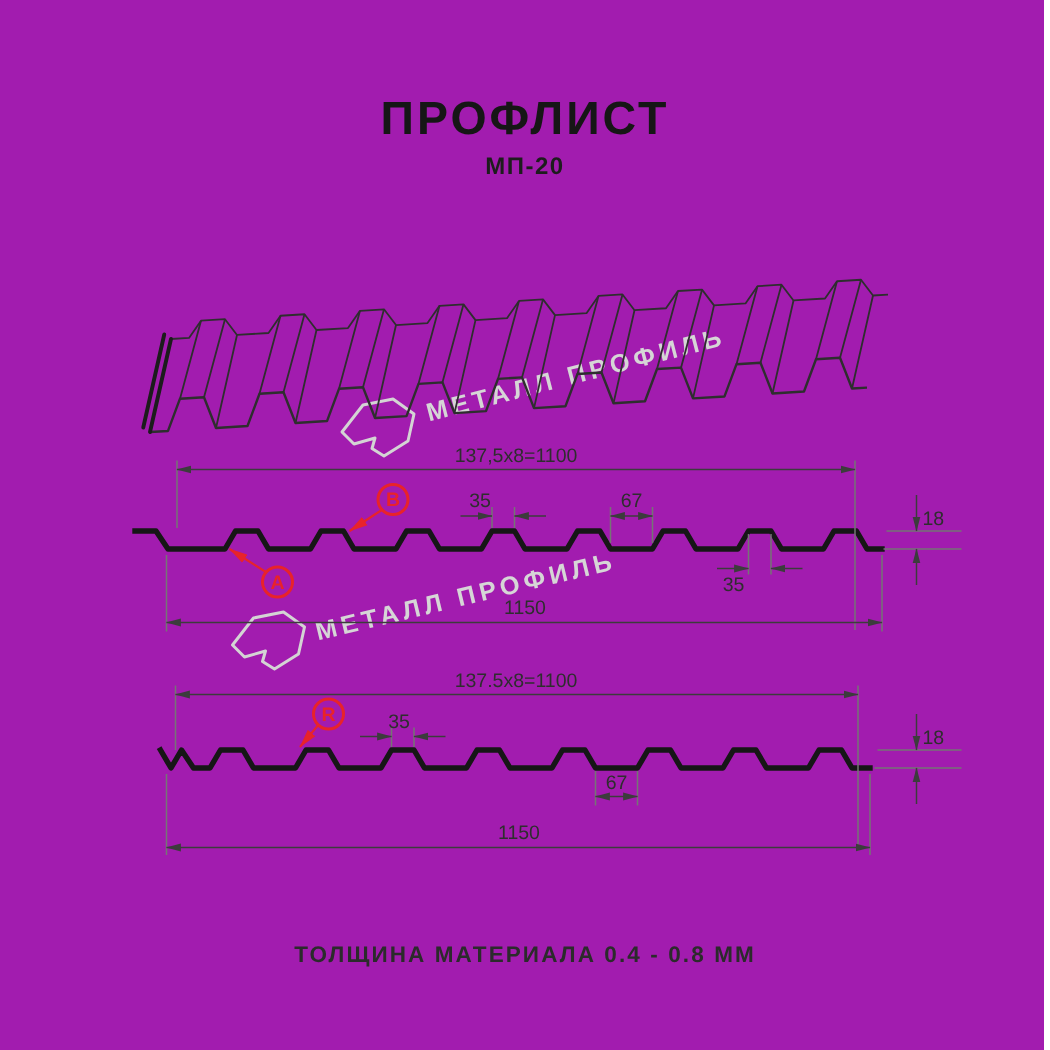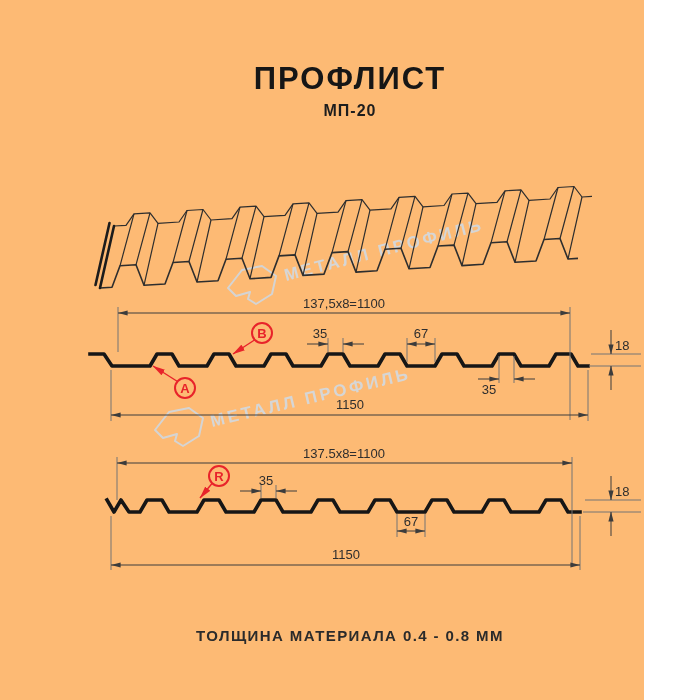--- a/index.html
+++ b/index.html
@@ -1,16 +1,16 @@
 <!DOCTYPE html>
 <html><head>
 <meta charset="utf-8">
 <style>
   html,body{margin:0;padding:0;background:#ffffff;}
-  .page{position:relative;width:644px;height:700px;background:#fdba74;overflow:hidden;
+  .page{position:relative;width:696px;height:700px;background:#a21caf;overflow:hidden;
         font-family:"Liberation Sans", sans-serif;}
   svg{display:block;}
   text{font-family:"Liberation Sans", sans-serif;}
   .title-txt{font-size:31px;font-weight:800;letter-spacing:2px;fill:#161616;}
   .subtitle-txt{font-size:16px;font-weight:700;letter-spacing:1px;fill:#1d1d1d;}
   .footer-txt{font-size:15px;font-weight:600;letter-spacing:1.4px;fill:#2b2b2b;}
   .dim-txt{font-size:13px;fill:#2e2e2e;}
   .lbl-txt{font-size:13px;font-weight:700;fill:#e8232a;}
   .wm-txt{font-size:17px;font-weight:700;letter-spacing:3px;fill:#d6d6d6;}
   .profile{fill:none;stroke:#161616;stroke-width:3.6;stroke-linejoin:round;stroke-linecap:square;}

